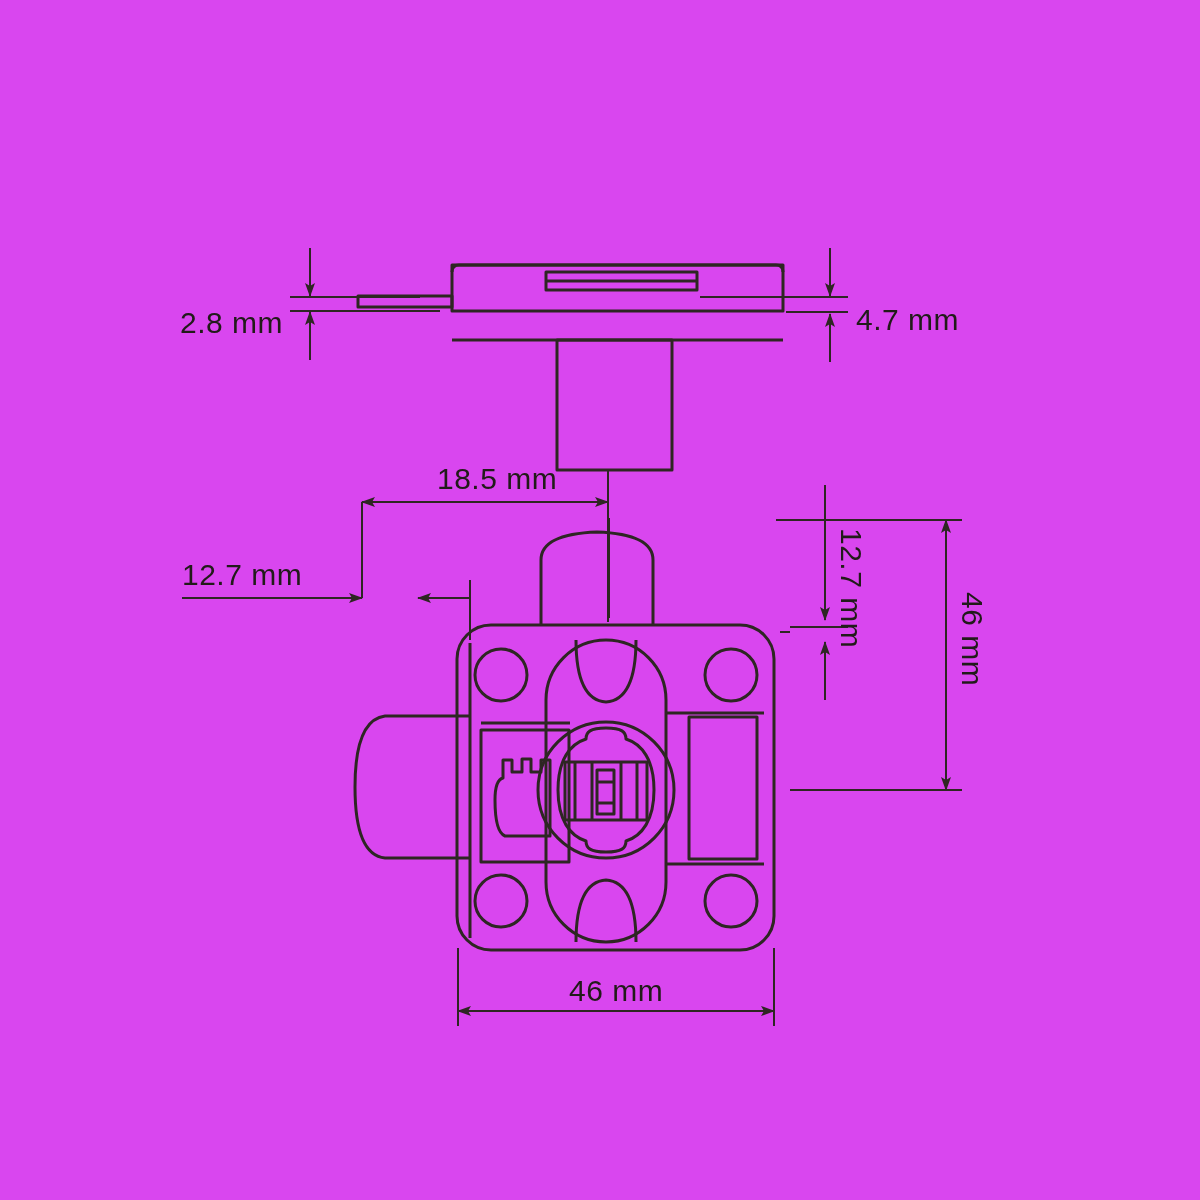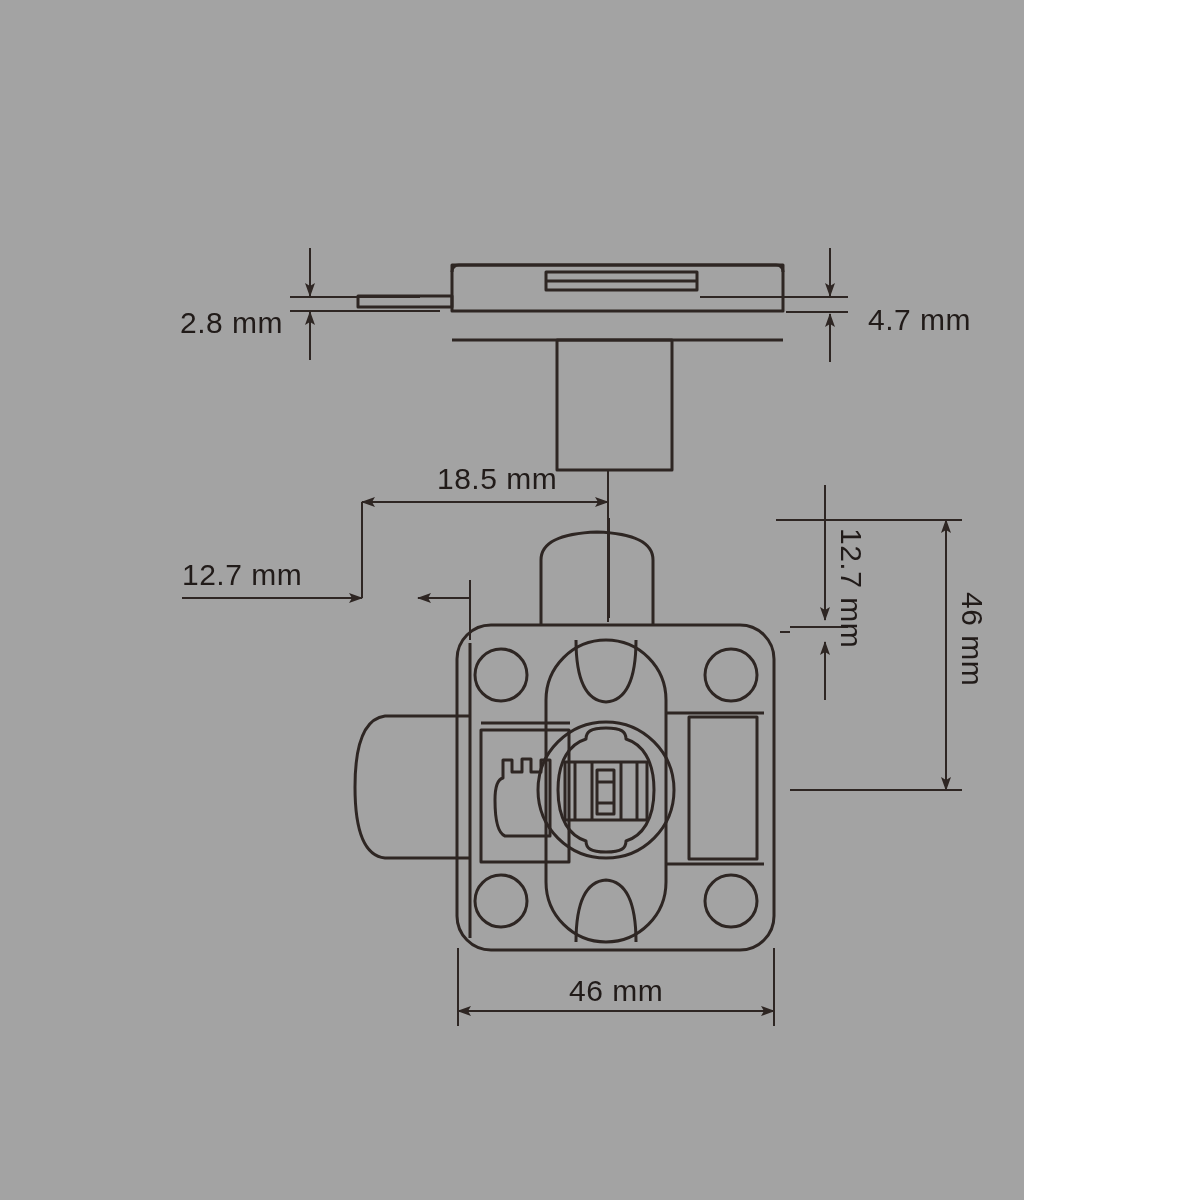--- a/index.html
+++ b/index.html
@@ -2,21 +2,21 @@
 <html><head>
 <meta charset="utf-8">
 <title>Cabinet Lock Technical Drawing</title>
 <style>
   html,body{margin:0;padding:0;background:#ffffff;}
   body{
     width:1200px;height:1200px;overflow:hidden;
     font-family:"Liberation Sans", sans-serif;
     color:#2e2623;
   }
-  #stage{position:relative;width:1024px;height:1200px;background:#a3a3a3;}
+  #stage{position:relative;width:1200px;height:1200px;background:#d946ef;}
   #drawing{position:absolute;left:0;top:0;width:1200px;height:1200px;}
   .dimtext{
     position:absolute;
     font-family:"Liberation Sans", sans-serif;
     font-size:30px;
     letter-spacing:0.5px;
     color:#211b19;
     white-space:nowrap;
     user-select:none;
   }
@@ -137,21 +137,21 @@
 
         <path d="M458,1011 L774,1011" marker-start="url(#arrFillRev)" marker-end="url(#arrFill)"></path>
         <path d="M458,948 L458,1026"></path>
         <path d="M774,948 L774,1026"></path>
       </g>
     </g>
   </svg>
 
   <div class="dimtext" style="left:180px;top:306px;">2.8 mm</div>
 
-  <div class="dimtext" style="left:856px;top:303px;margin-left:12px;">4.7 mm</div>
+  <div class="dimtext" style="left:856px;top:303px;">4.7 mm</div>
 
   <div class="dimtext" style="left:437px;top:462px;">18.5 mm</div>
 
   <div class="dimtext" style="left:182px;top:558px;">12.7 mm</div>
 
   <div class="dimtext rot90" style="left:868px;top:528px;">12.7 mm</div>
 
   <div class="dimtext rot90" style="left:989px;top:592px;">46 mm</div>
 
   <div class="dimtext" style="left:569px;top:974px;">46 mm</div>

